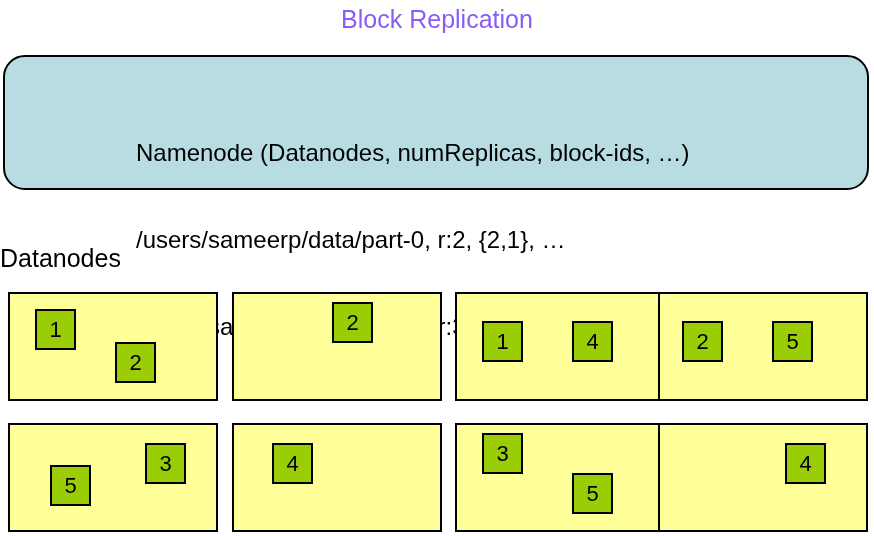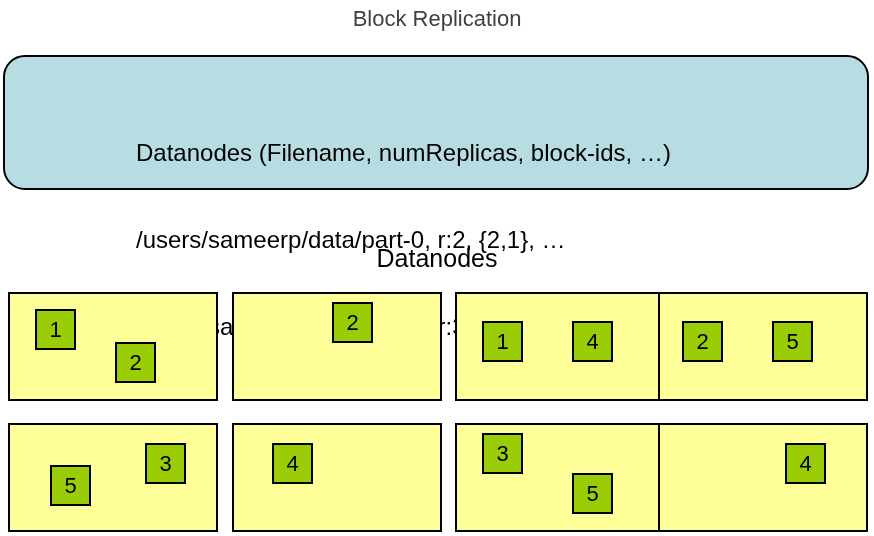--- a/index.html
+++ b/index.html
@@ -21,24 +21,24 @@
     width: 874px;
     height: 536px;
   }
   
   .diagram-title {
     position: absolute;
     left: 0;
     top: 4px;
     width: 874px;
     text-align: center;
-    font-size: 22px;
+    font-size: 25px;
     line-height: 30px;
     letter-spacing: 0px;
-    color: #404040;
+    color: #8b5cf6;
   }
   
   .namenode-box {
     position: absolute;
     left: 3px;
     top: 55px;
     width: 866px;
     height: 135px;
     box-sizing: border-box;
     background: #b7dde2;
@@ -55,21 +55,21 @@
     white-space: pre;
     color: #000000;
   }
   .namenode-line { display: block; }
   
   .datanodes-label {
     position: absolute;
     left: 0;
     top: 243px;
     width: 874px;
-    text-align: center;
+    text-align: left;
     font-size: 25px;
     line-height: 30px;
     color: #000000;
   }
   
   .datanode-grid {
     position: absolute;
     left: 8px;
     top: 292px;
     width: 860px;
@@ -99,21 +99,21 @@
 </head>
 <body>
 
 <div id="diagram">
 
   <div class="diagram-title">Block Replication</div>
 
   <div class="namenode-box"></div>
 
   <div class="namenode-text">
-    <span class="namenode-line">Datanodes (Filename, numReplicas, block-ids, …)</span>
+    <span class="namenode-line">Namenode (Datanodes, numReplicas, block-ids, …)</span>
     <span class="namenode-line">/users/sameerp/data/part-0, r:2, {2,1}, …</span>
     <span class="namenode-line">/users/sameerp/data/part-1, r:3, {2,4,5}, …</span>
   </div>
 
   <div class="datanodes-label">Datanodes</div>
 
   <div class="datanode-grid" id="datanode-grid">
       <div class="datanode" style="left: 0px; top: 0px;">
         <div class="block" style="left: 25px; top: 15px;">1</div>
         <div class="block" style="left: 105px; top: 48px;">2</div>

